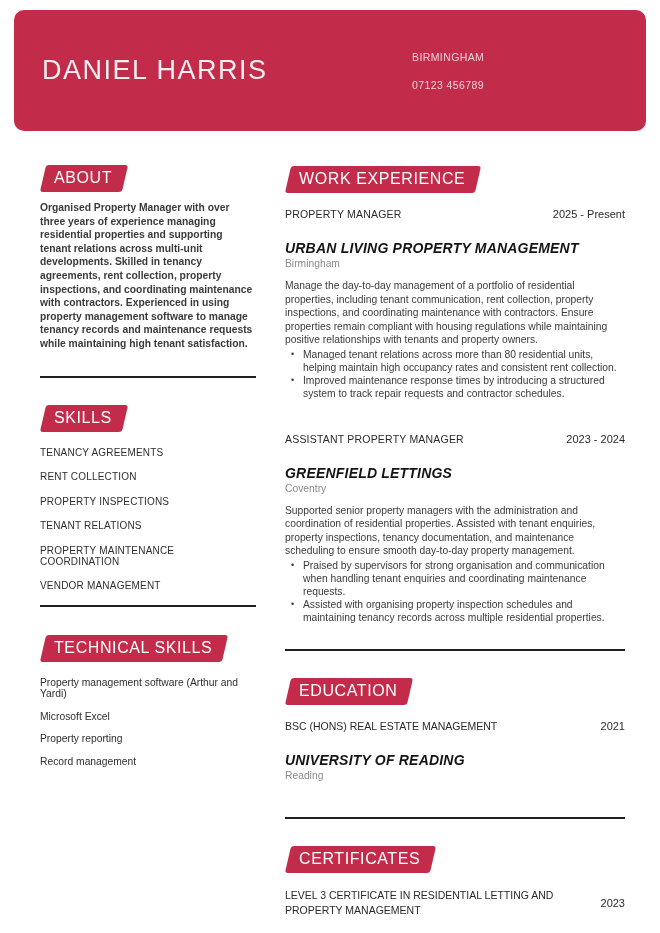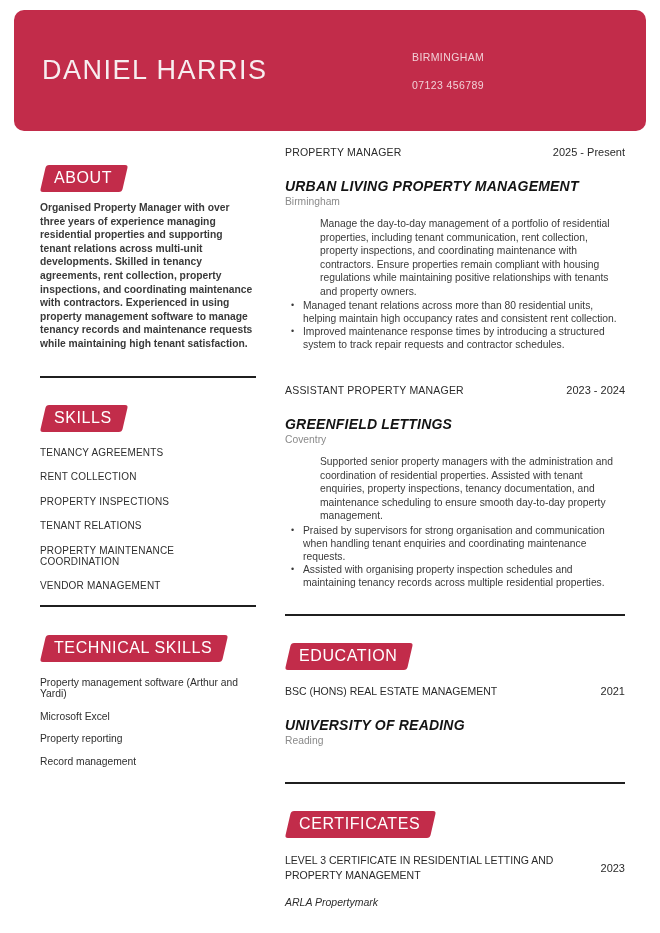--- a/index.html
+++ b/index.html
@@ -139,21 +139,20 @@
   .company-location {
     margin-top: 2px;
     font-size: 10.3px;
     color: #8a8a8a;
   }
   .job-description {
     margin-top: 10px;
     font-size: 10.3px;
     line-height: 13.5px;
     color: #3a3a3a;
-    margin-left: 35px;
   }
   .job-bullets { list-style: none; margin-top: 1px; }
   .job-bullets li {
     position: relative;
     padding-left: 18px;
     font-size: 10.3px;
     line-height: 13px;
     color: #3a3a3a;
   }
   .job-bullets li::before {
@@ -235,20 +234,24 @@
     <ul class="tech-list">
       <li>Property management software (Arthur and Yardi)</li>
       <li>Microsoft Excel</li>
       <li>Property reporting</li>
       <li>Record management</li>
     </ul>
   </div>
 
   <div class="col-right">
 
+    <div class="badge we-badge">
+      <span class="badge-bg accent-bg" style="background: rgb(194, 44, 74);"></span>
+      <span class="badge-label">WORK EXPERIENCE</span>
+    </div>
 
     
     <div class="job job-1">
       <div class="row-split">
         <div class="job-title">PROPERTY MANAGER</div>
         <div class="job-dates">2025 - Present</div>
       </div>
       <div class="company-name">URBAN LIVING PROPERTY MANAGEMENT</div>
       <div class="company-location">Birmingham</div>
       <p class="job-description">Manage the day-to-day management of a portfolio of residential properties, including tenant communication, rent collection, property inspections, and coordinating maintenance with contractors. Ensure properties remain compliant with housing regulations while maintaining positive relationships with tenants and property owners.</p>

